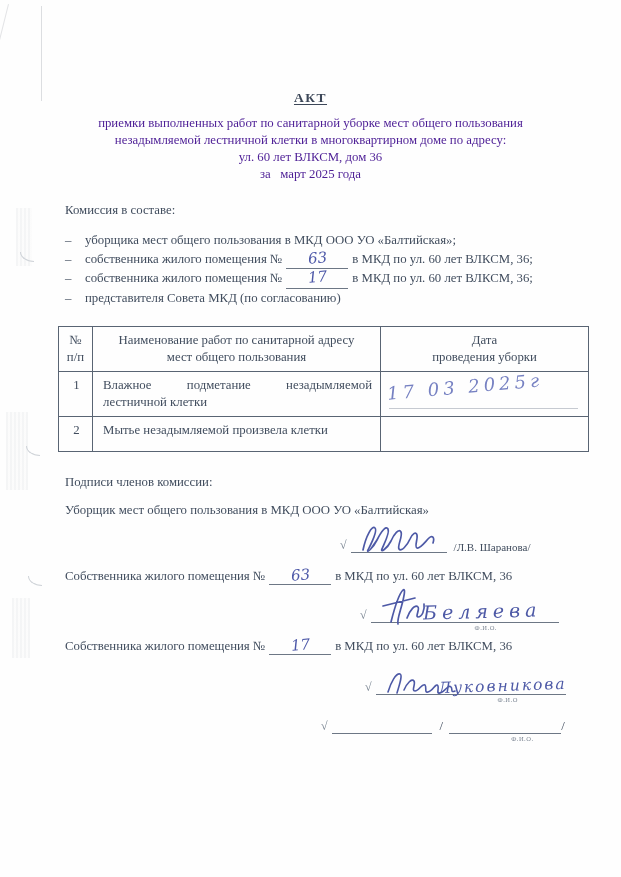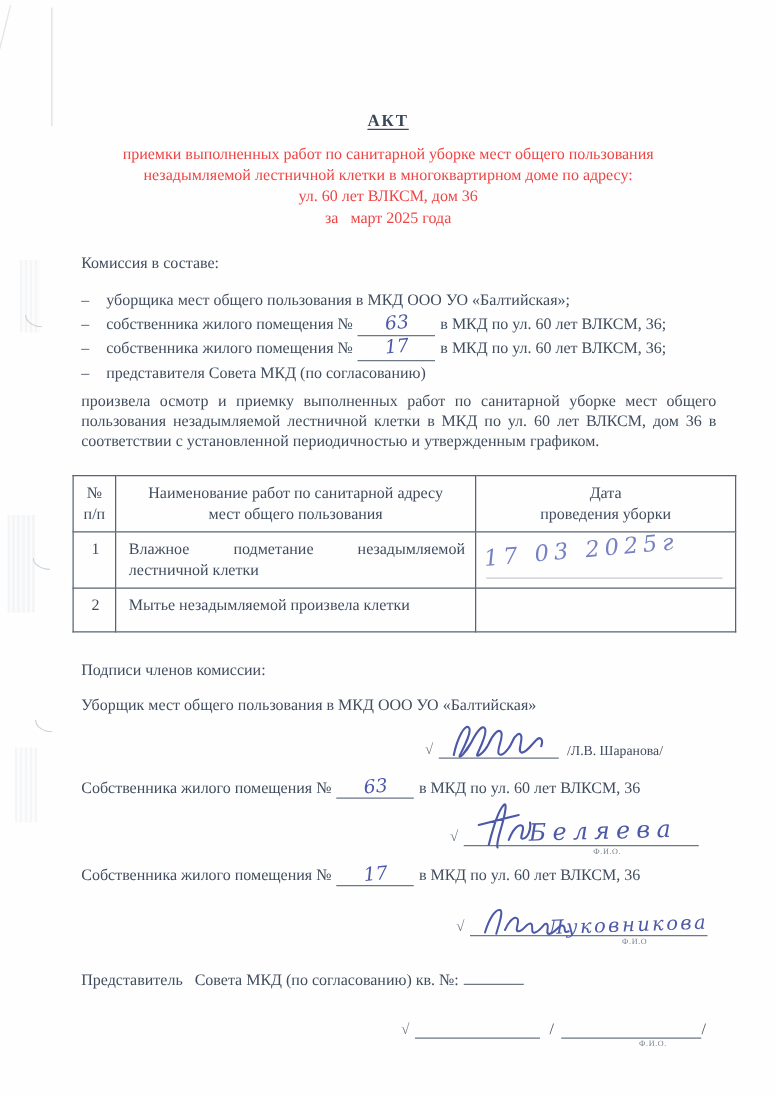--- a/index.html
+++ b/index.html
@@ -26,21 +26,21 @@
   .art-c3 { left:28px; top:576px; }
 
   
   .hdr { padding-top:88px; text-align:center; }
   .doc-title {
     display:inline-block;
     font-size:13.5px; font-weight:bold; letter-spacing:1.5px;
     color:#3c4758;
     text-decoration:underline; text-underline-offset:2px;
   }
-  .subtitle { margin-top:9px; font-size:12.8px; line-height:17px; color:#ef4444; }
+  .subtitle { margin-top:9px; font-size:12.8px; line-height:17px; color:#4c1d95; }
   .subtitle div { white-space:pre-wrap; }
 
   
   .content { padding:0 48px 0 65px; font-size:12.8px; }
   .section-lead { margin-top:20px; }
   .member-list { margin-top:13px; }
   .member { display:flex; line-height:18.5px; }
   .member .dash { width:20px; flex:0 0 20px; }
   .member .mtext { flex:1; }
   .fill {
@@ -134,21 +134,20 @@
       <div class="member">
         <span class="dash">–</span>
         <span class="mtext"><span>собственника жилого помещения №</span><span class="fill"><span class="hw hw-num">17</span></span><span>в МКД по ул. 60 лет ВЛКСМ, 36;</span></span>
       </div>
       <div class="member">
         <span class="dash">–</span>
         <span class="mtext">представителя Совета МКД (по согласованию)</span>
       </div>
     </div>
 
-    <p class="statement">произвела осмотр и приемку выполненных работ по санитарной уборке мест общего пользования незадымляемой лестничной клетки в МКД по ул. 60 лет ВЛКСМ, дом 36 в соответствии с установленной периодичностью и утвержденным графиком.</p>
 
     <table class="works">
       <tbody>
           <tr>
         <th class="c1">
           <div>№</div>
           <div>п/п</div>
         </th>
         <th class="c2">
           <div>Наименование работ по санитарной адресу</div>
@@ -208,21 +207,20 @@
       <span class="check">√</span>
       <span class="sig-line" style="width:190px;">
         <svg class="scribble" width="78" height="32" viewBox="0 0 78 32">
           <path d="M4,26 C7,16 12,7 16,8 C19,9 15,20 13,27 M20,24 C23,17 28,12 30,15 C32,18 27,25 31,25 C35,25 38,17 41,19 C43,21 40,27 44,26 C49,25 52,16 54,20 C55,23 52,28 56,27 C61,26 64,18 67,21 C69,23 66,27 71,25" fill="none" stroke="#4d59a6" stroke-width="1.6" stroke-linecap="round"></path>
         </svg>
         <span class="hw hw-name hw-lukov">Луковникова</span>
         <span class="fio" style="left:122px;">Ф.И.О</span>
       </span>
     </div>
 
-    <div class="sig-label" style="margin-top:28px;"><span style="white-space:pre-wrap;">Представитель   Совета МКД (по согласованию) кв. №:</span><span class="fill fill-sm"></span></div>
 
     <div class="sig-row" style="margin:15px 0 0 256px;">
       <span class="check">√</span>
       <span class="sig-line" style="width:100px;"></span>
       <span class="slash-sep">/</span>
       <span class="sig-line" style="width:112px;">
         <span class="fio" style="left:62px;">Ф.И.О.</span>
       </span>
       <span>/</span>
     </div>

